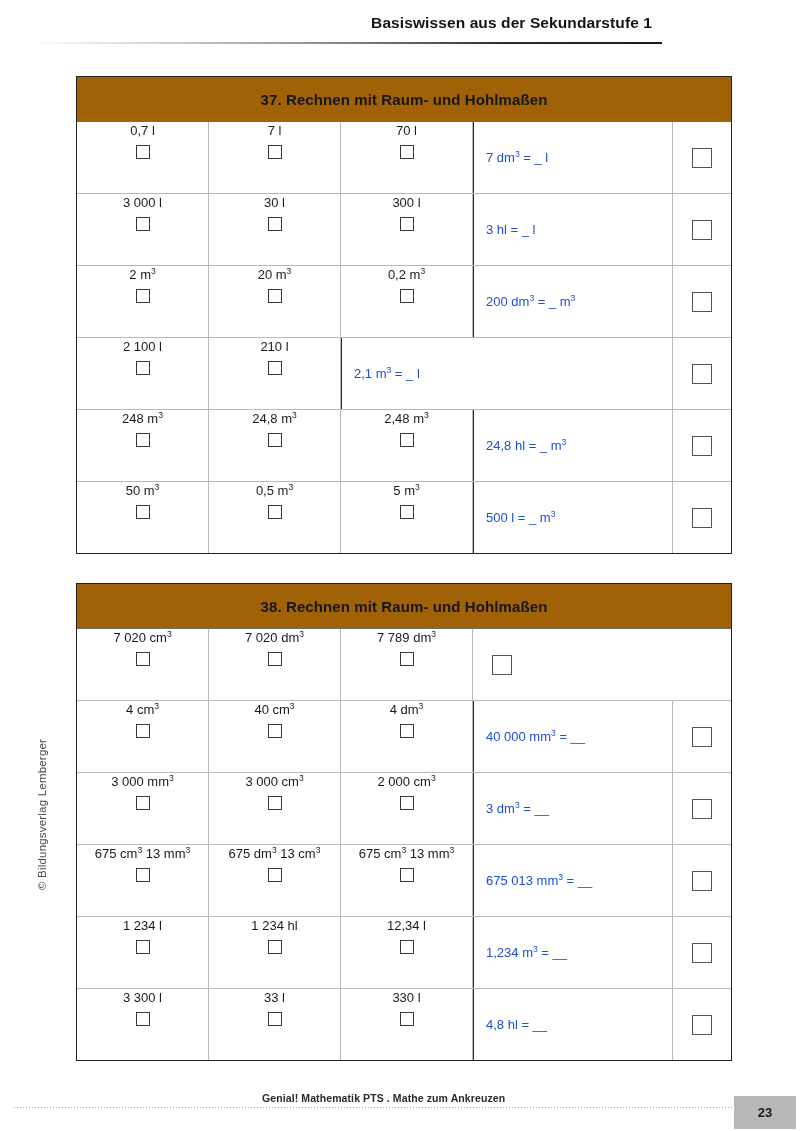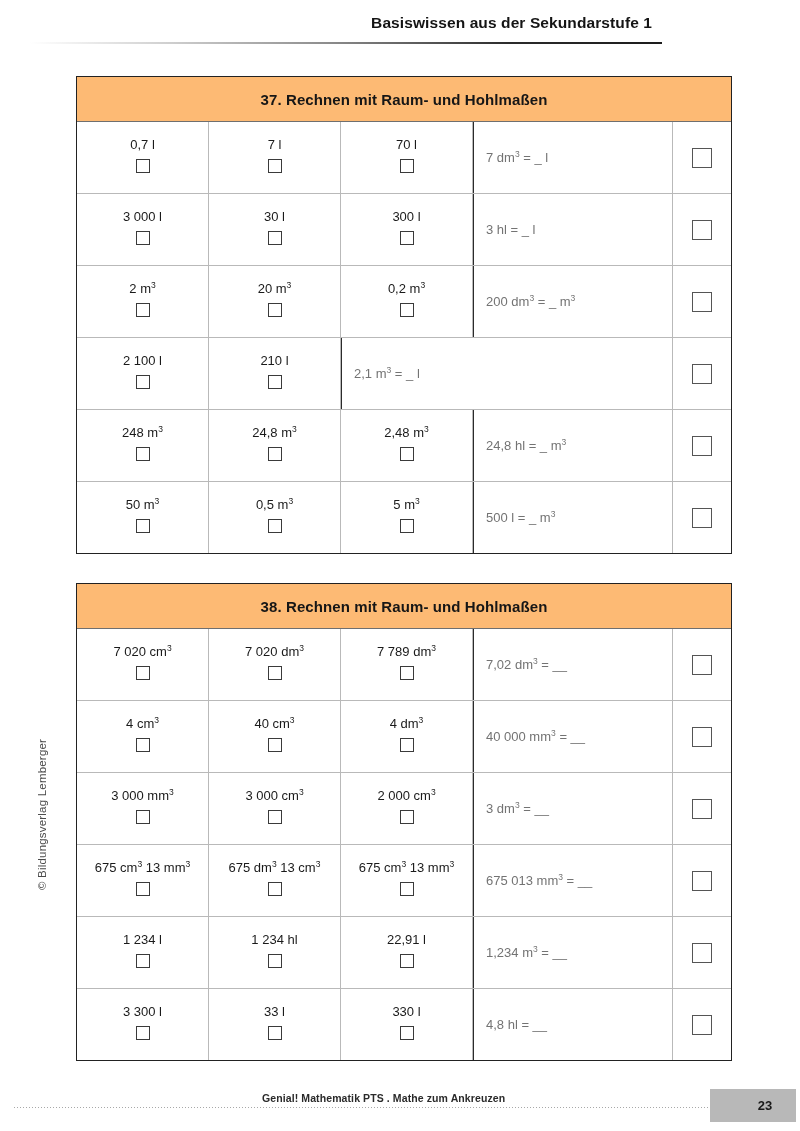--- a/index.html
+++ b/index.html
@@ -63,21 +63,21 @@
     left: 76px;
     width: 656px;
     border: 1.6px solid #222222;
     box-sizing: border-box;
     background: #ffffff;
   }
   #table-37 { top: 76px; }
   #table-38 { top: 583px; }
 
   .table-title {
-    background: #fdba74;
+    background: #a16207;
     border-bottom: 1.4px solid #6f6f6f;
     text-align: center;
     font-size: 15px;
     font-weight: bold;
     color: #161616;
     padding: 14px 4px 13px 4px;
     letter-spacing: 0.1px;
   }
 
   .quiz-row {
@@ -89,21 +89,21 @@
   .quiz-row:last-child { border-bottom: none; justify-content: flex-end; }
 
   .opt-cell {
     width: 132px;
     box-sizing: border-box;
     border-right: 1px solid #b9b9b9;
     display: flex;
     flex-direction: column;
     align-items: center;
     justify-content: flex-start;
-    padding-top: 16px;
+    padding-top: 2px;
   }
   .opt-text {
     font-size: 13px;
     color: #1a1a1a;
     text-align: center;
     line-height: 1.15;
     white-space: nowrap;
   }
   .opt-text sup {
     font-size: 8.5px;
@@ -123,21 +123,21 @@
     flex: 1 1 auto;
     box-sizing: border-box;
     border-left: 1.4px solid #2b2b2b;
     border-right: 1px solid #b9b9b9;
     display: flex;
     align-items: center;
     padding-left: 12px;
   }
   .eq-text {
     font-size: 13px;
-    color: #737373;
+    color: #1d4ed8;
     white-space: nowrap;
   }
   .eq-text sup {
     font-size: 8.5px;
     vertical-align: super;
     line-height: 0;
   }
 
   .ans-cell {
     width: 58px;
@@ -176,28 +176,27 @@
     top: 4px;
     font-size: 10.5px;
     font-weight: bold;
     color: #2a2a2a;
     letter-spacing: 0.1px;
     white-space: nowrap;
   }
   .page-number-box {
     position: absolute;
     right: 0;
-    top: 1px;
+    top: 8px;
     width: 62px;
     height: 33px;
     background: #b8b8b8;
     display: flex;
     align-items: center;
     justify-content: center;
-    padding-left: 24px;
   }
   .page-number {
     font-size: 13px;
     font-weight: bold;
     color: #1a1a1a;
   }
 </style>
 </head>
 <body>
 
@@ -339,23 +338,20 @@
           <div class="opt-box"></div>
         </div>
         <div class="opt-cell">
           <div class="opt-text">7 020 dm<sup>3</sup></div>
           <div class="opt-box"></div>
         </div>
         <div class="opt-cell">
           <div class="opt-text">7 789 dm<sup>3</sup></div>
           <div class="opt-box"></div>
         </div>
-        <div class="eq-cell">
-          <span class="eq-text">7,02 dm<sup>3</sup> = __</span>
-        </div>
         <div class="ans-cell">
           <div class="ans-box"></div>
         </div>
       </div>
       <div class="quiz-row">
         <div class="opt-cell">
           <div class="opt-text">4 cm<sup>3</sup></div>
           <div class="opt-box"></div>
         </div>
         <div class="opt-cell">
@@ -416,21 +412,21 @@
       <div class="quiz-row">
         <div class="opt-cell">
           <div class="opt-text">1 234 l</div>
           <div class="opt-box"></div>
         </div>
         <div class="opt-cell">
           <div class="opt-text">1 234 hl</div>
           <div class="opt-box"></div>
         </div>
         <div class="opt-cell">
-          <div class="opt-text">22,91 l</div>
+          <div class="opt-text">12,34 l</div>
           <div class="opt-box"></div>
         </div>
         <div class="eq-cell">
           <span class="eq-text">1,234 m<sup>3</sup> = __</span>
         </div>
         <div class="ans-cell">
           <div class="ans-box"></div>
         </div>
       </div>
       <div class="quiz-row">

